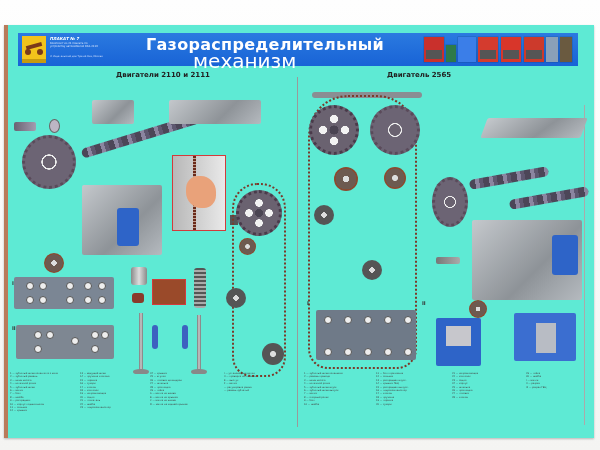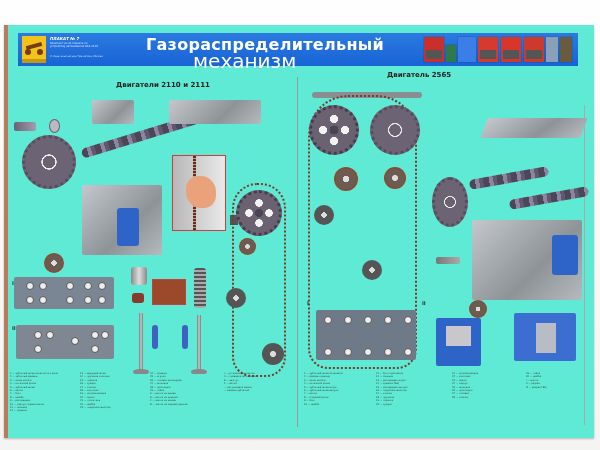--- a/index.html
+++ b/index.html
@@ -75,21 +75,21 @@
           <div class="pic"></div>
         </div>
       <div class="cover" style="left:116px;background:#cc3a2c;">
           <div class="pic"></div>
         </div>
       <div class="cover" style="left:138px;background:#8aa0b8;width:12px;"></div>
       <div class="cover" style="left:152px;background:#6a5a40;width:12px;"></div>
     </div>
   </div>
 
-  <div class="sec-title" style="left:112px;top:56px;">Двигатели 2110 и 2111</div>
+  <div class="sec-title" style="left:112px;top:46px;">Двигатели 2110 и 2111</div>
   <div class="sec-title" style="left:383px;top:46px;">Двигатель 2565</div>
 
   <div class="divider"></div>
   <div class="rdivider"></div>
 
   <div class="part" style="left:10px;top:97px;width:22px;height:9px;background:linear-gradient(90deg,#6a6272,#a39db0);border-radius:2px;"></div>
   <div class="part" style="left:45px;top:94px;width:9px;height:12px;border-radius:50%;background:#bdb6c4;border:1px solid #666;"></div>
   <div class="gear" style="left:18px;top:110px;width:48px;height:48px;"></div>
   <div class="camshaft" style="left:78px;top:124px;width:140px;transform:rotate(-17deg);transform-origin:left center;"></div>
   <div class="block" style="left:88px;top:75px;width:42px;height:24px;"></div>

